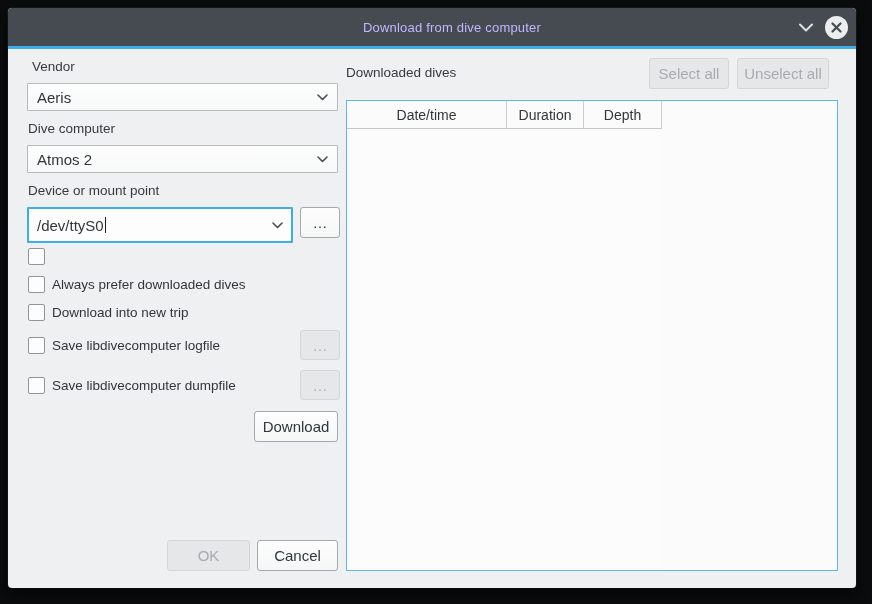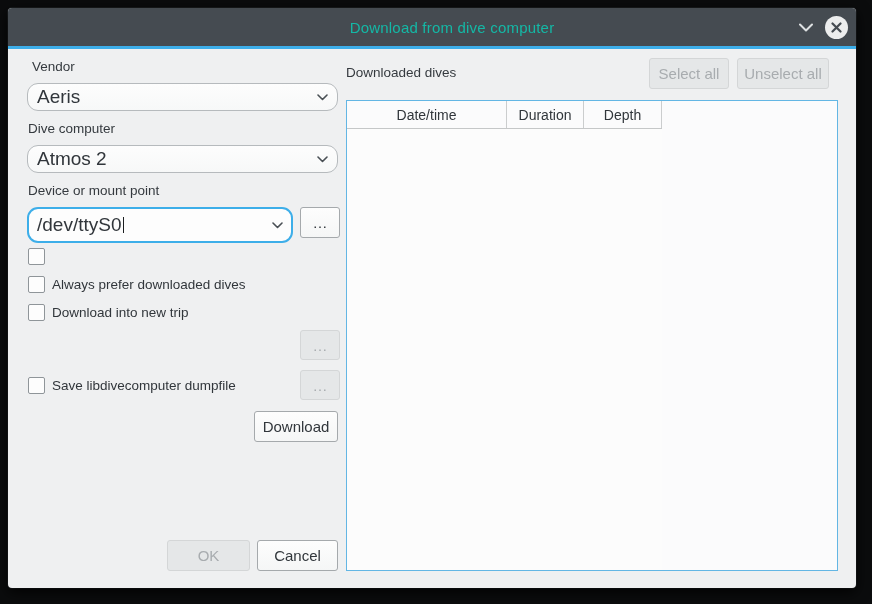--- a/index.html
+++ b/index.html
@@ -22,22 +22,22 @@
   .titlebar {
     position: absolute;
     left: 0; top: 0; right: 0;
     height: 38px;
     background: #454b51;
     display: flex;
     align-items: center;
     justify-content: center;
   }
   .titlebar .title {
-    color: #14b8a6;
-    font-size: 15px;
+    color: #c4b5fd;
+    font-size: 13px;
     letter-spacing: 0.2px;
     padding-left: 40px;
   }
   .tb-chevron {
     position: absolute;
     right: 42px; top: 14px;
     width: 16px; height: 10px;
     display: flex; align-items: center; justify-content: center;
   }
   .tb-close {
@@ -58,25 +58,25 @@
     position: absolute;
     font-size: 13.5px;
     color: #353a3f;
     white-space: nowrap;
   }
   .combo {
     position: absolute;
     height: 28px;
     background: linear-gradient(#fdfdfd, #f7f8f8);
     border: 1px solid #b6babd;
-    border-radius: 11px;
+    border-radius: 1px;
     display: flex;
     align-items: center;
     padding: 0 9px;
-    font-size: 19px;
+    font-size: 15px;
     color: #31363b;
     text-align: center;
   }
   .combo .combo-arrow { margin-left: auto; display: flex; align-items: center; }
   .combo.focused { border: 2px solid #3daee9; padding: 16px 8px; background: #fdfdfd; }
   .caret {
     display: inline-block;
     width: 1px; height: 16px;
     background: #1b1e20;
     margin-left: 1px;
@@ -204,20 +204,24 @@
     <span class="checkbox"></span>
   </div>
   <div class="checkbox-row" style="top:268px;">
     <span class="checkbox"></span>
     <span class="cb-label">Always prefer downloaded dives</span>
   </div>
   <div class="checkbox-row" style="top:296px;">
     <span class="checkbox"></span>
     <span class="cb-label">Download into new trip</span>
   </div>
+  <div class="checkbox-row" style="top:329px;">
+    <span class="checkbox"></span>
+    <span class="cb-label">Save libdivecomputer logfile</span>
+  </div>
   <button class="btn disabled" style="left:292px; top:322px; width:40px; height:30px;">…</button>
 
   <div class="checkbox-row" style="top:369px;">
     <span class="checkbox"></span>
     <span class="cb-label">Save libdivecomputer dumpfile</span>
   </div>
   <button class="btn disabled" style="left:292px; top:362px; width:40px; height:30px;">…</button>
 
   <button class="btn" style="left:246px; top:403px; width:84px; height:31px;">Download</button>
 

